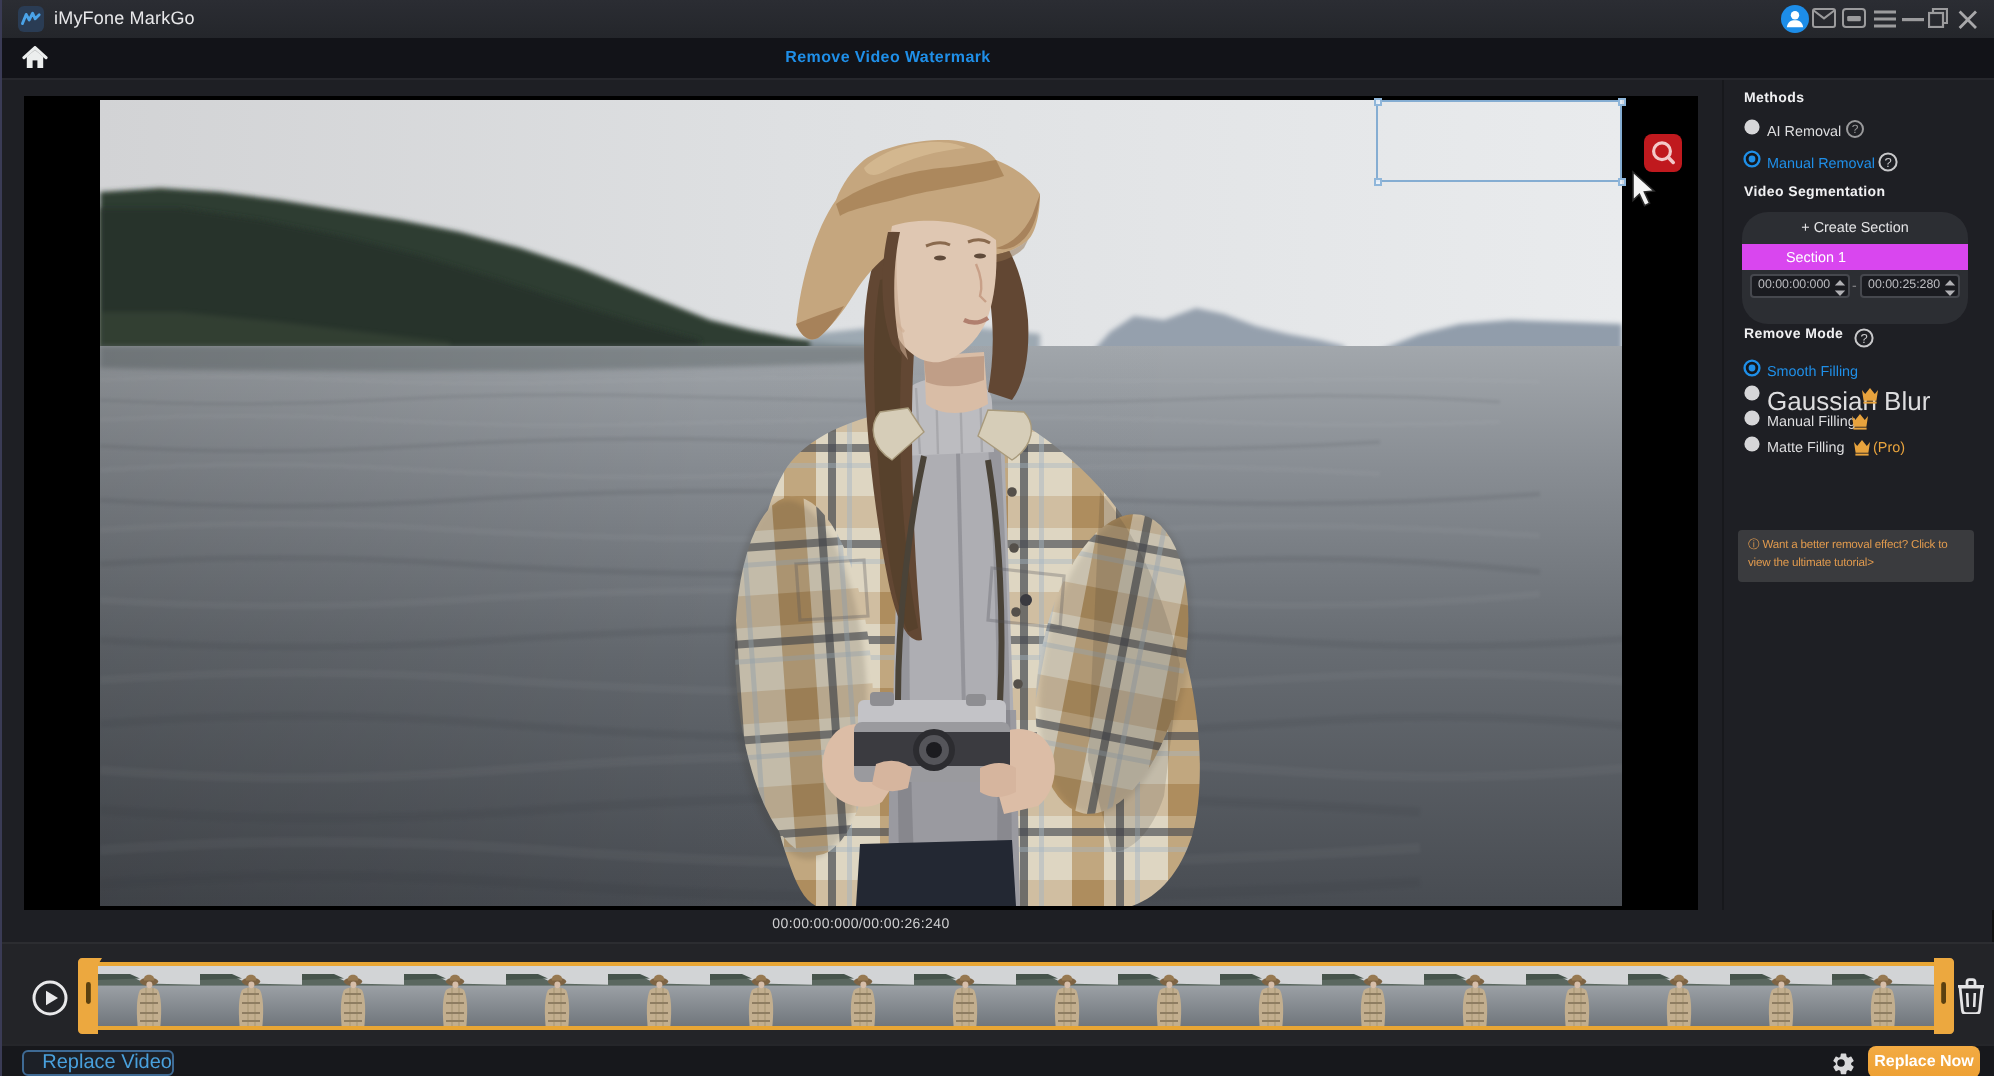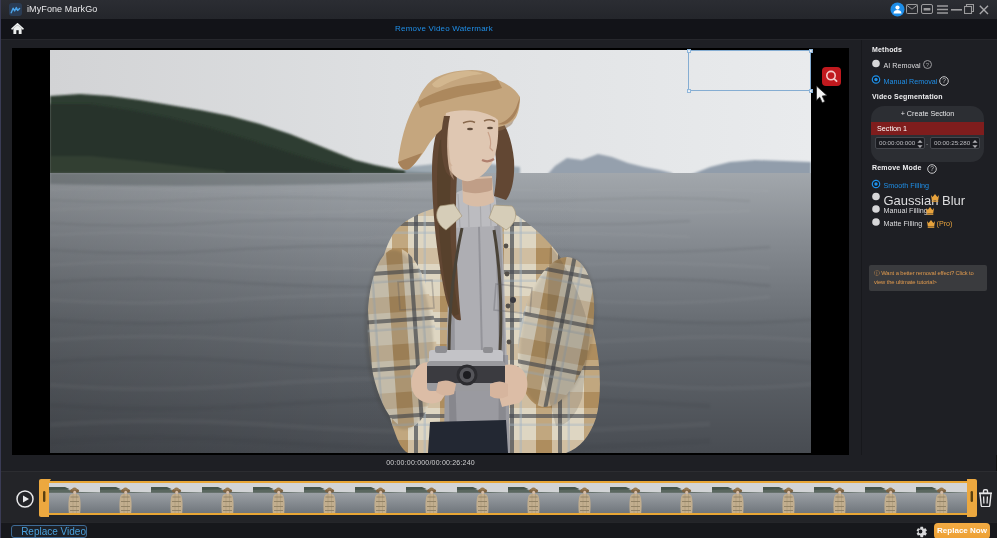--- a/index.html
+++ b/index.html
@@ -5,21 +5,21 @@
   * { margin:0; padding:0; box-sizing:border-box; }
   html,body { width:997px; height:538px; overflow:hidden; background:#1e1f24; font-family:"Liberation Sans", sans-serif; }
   #app { position:relative; width:997px; height:538px; background:#1e1f24; border-left:1px solid #3a3b55; border-right:1px solid #111; }
   
   #titlebar { position:absolute; left:0; top:0; width:997px; height:19px; background:linear-gradient(#2b2d33,#24262b); }
   #logo { position:absolute; left:8px; top:3px; width:13px; height:13px; border-radius:3px; background:#2a3c54; overflow:hidden; }
   #apptitle { position:absolute; left:26px; top:4px; font-size:9px; color:#e8e8ea; letter-spacing:.1px; }
   .tbicon { position:absolute; top:2px; }
   
   #navbar { position:absolute; left:0; top:19px; width:997px; height:21px; background:#121318; border-bottom:1px solid #26272c;}
-  #navtitle { position:absolute; left:0; top:5px; width:886px; text-align:center; font-size:8px; font-weight:normal; color:#1f8fe8; letter-spacing:0.2px; }
+  #navtitle { position:absolute; left:0; top:5px; width:886px; text-align:center; font-size:8px; font-weight:bold; color:#1f8fe8; letter-spacing:0.2px; }
   
   #video { position:absolute; left:11px; top:48px; width:837px; height:407px; background:#000; }
   #photo { position:absolute; left:38px; top:2px; width:761px; height:403px; }
   #selbox { position:absolute; left:687px; top:50px; width:123px; height:41px; border:1px solid #85add2; }
   .handle { position:absolute; width:4px; height:4px; border:1px solid #8fb6da; background:rgba(235,242,250,.9); }
   #redbtn { position:absolute; left:821px; top:67px; width:19px; height:19px; border-radius:4px; background:#c0191e; }
   
   #sidebar { position:absolute; left:860px; top:40px; width:137px; height:415px; background:#1e1f24; border-left:1px solid #17181c; color:#e4e4e6; }
   .sbtitle { font-weight:bold; font-size:7px; color:#f0f0f2; letter-spacing:0.2px; }
   
@@ -251,21 +251,21 @@
         <text x="4.5" y="6.6" font-size="6" fill="#9a9a9c" text-anchor="middle" font-family="Liberation Sans">?</text>
       </svg>
     <div style="position:absolute;left:21.5px;top:36.5px;font-size:7.2px;color:#1f8fe8">Manual Removal</div>
     <svg style="position:absolute;left:77px;top:36px" width="10" height="10" viewBox="0 0 10 10">
         <circle cx="5" cy="5" r="4.3" fill="none" stroke="#c8c8ca"></circle>
         <text x="5" y="7.3" font-size="6.5" fill="#c8c8ca" text-anchor="middle" font-family="Liberation Sans">?</text>
       </svg>
     <div class="sbtitle" style="position:absolute;left:10px;top:53px">Video Segmentation</div>
     <div style="position:absolute;left:9px;top:66px;width:113px;height:56px;background:#2c2e33;border-radius:13px">
       <div style="position:absolute;left:0;top:3px;width:113px;text-align:center;font-size:7.2px;color:#e4e4e6">+ Create Section</div>
-      <div style="position:absolute;left:0;top:16px;width:113px;height:13px;background:#7f1d1d;color:#fff;font-size:7.2px;line-height:13px;padding-left:6px">Section 1</div>
+      <div style="position:absolute;left:0;top:16px;width:113px;height:13px;background:#d946ef;color:#fff;font-size:7.2px;line-height:13px;padding-left:22px">Section 1</div>
       <div style="position:absolute;left:4px;top:31px;width:50px;height:12px;background:#1a1b20;border:1px solid #46484e;border-radius:2px;color:#bcbcc0;font-size:6.2px;line-height:10.5px;text-align:left;padding-left:3px">00:00:00:000<svg style="position:absolute;right:1px;top:1.5px" width="6" height="8" viewBox="0 0 6 8">
             <path d="M3 0 L5.6 2.8 H0.4 Z M3 8 L0.4 5.2 H5.6 Z" fill="#b0b0b4"></path>
           </svg></div>
       <div style="position:absolute;left:59px;top:31px;width:50px;height:12px;background:#1a1b20;border:1px solid #46484e;border-radius:2px;color:#bcbcc0;font-size:6.2px;line-height:10.5px;text-align:left;padding-left:3px">00:00:25:280<svg style="position:absolute;right:1px;top:1.5px" width="6" height="8" viewBox="0 0 6 8">
             <path d="M3 0 L5.6 2.8 H0.4 Z M3 8 L0.4 5.2 H5.6 Z" fill="#b0b0b4"></path>
           </svg></div>
       <div style="position:absolute;left:55px;top:34px;font-size:7px;color:#8a8a8e">-</div>
     </div>
     <div class="sbtitle" style="position:absolute;left:10px;top:124px">Remove Mode</div>
     <svg style="position:absolute;left:65px;top:124px" width="10" height="10" viewBox="0 0 10 10">

